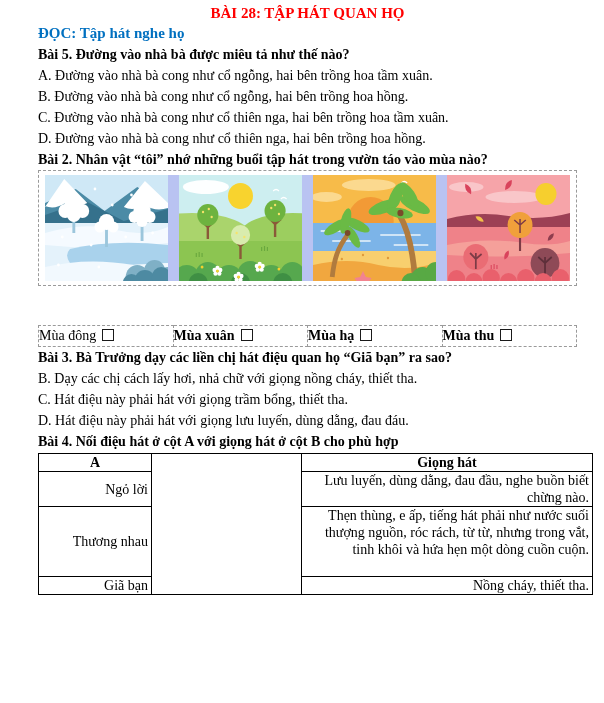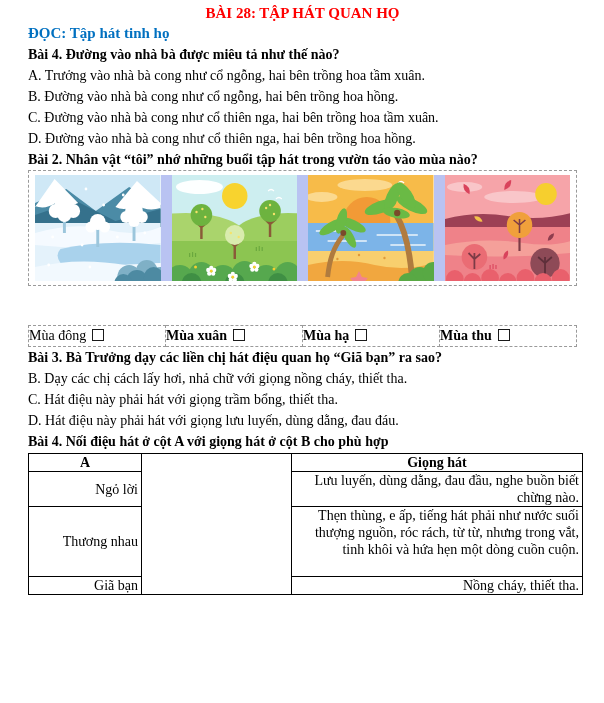--- a/index.html
+++ b/index.html
@@ -1,18 +1,18 @@
 <!DOCTYPE html>
 <html><head>
 <meta charset="utf-8">
 <style>
   html,body{margin:0;padding:0;background:#fff;}
   .page{position:relative;width:604px;height:703px;background:#fff;overflow:hidden;
         font-family:"Liberation Serif",serif;font-size:14px;color:#000;}
-  .inner{padding:4px 27px 0 28px;}
+  .inner{padding:4px 27px 0 38px;}
   .doc-title{text-align:center;font-weight:bold;font-size:15px;color:#ff0000;line-height:19px;}
   .doc-subtitle{font-weight:bold;font-size:15px;color:#0070c0;line-height:21px;}
   .qhead{font-weight:bold;line-height:21px;}
   .opt{line-height:21px;}
 
   
   .seasons{display:flex;align-items:stretch;border:1px dashed #9a9a9a;padding:4px 6px;background:#fff;}
   .panel{flex:1;height:106px;overflow:hidden;}
   .panel svg{display:block;width:100%;height:106px;}
   .sep{width:11px;background:#b9c3f2;flex:0 0 auto;}
@@ -33,24 +33,24 @@
   .r1 td{height:34px;}
   .r2 td{height:69px;}
 </style>
 </head>
 <body>
 
 <div class="page">
   <div class="inner">
 
     <div class="doc-title">BÀI 28: TẬP HÁT QUAN HỌ</div>
-    <div class="doc-subtitle">ĐỌC: Tập hát tinh họ</div>
-
-    <div class="qhead">Bài 4. Đường vào nhà bà được miêu tả như thế nào?</div>
-    <div class="opt">A. Trưởng vào nhà bà cong như cổ ngỗng, hai bên trồng hoa tầm xuân.</div>
+    <div class="doc-subtitle">ĐỌC: Tập hát nghe họ</div>
+
+    <div class="qhead">Bài 5. Đường vào nhà bà được miêu tả như thế nào?</div>
+    <div class="opt">A. Đường vào nhà bà cong như cổ ngỗng, hai bên trồng hoa tầm xuân.</div>
     <div class="opt">B. Đường vào nhà bà cong như cổ ngỗng, hai bên trồng hoa hồng.</div>
     <div class="opt">C. Đường vào nhà bà cong như cổ thiên nga, hai bên trồng hoa tầm xuân.</div>
     <div class="opt">D. Đường vào nhà bà cong như cổ thiên nga, hai bên trồng hoa hồng.</div>
 
     <div class="qhead">Bài 2. Nhân vật “tôi” nhớ những buổi tập hát trong vườn táo vào mùa nào?</div>
 
     <div class="seasons">
 
       <div class="panel">
         <svg viewBox="0 0 128 106" preserveAspectRatio="none">

